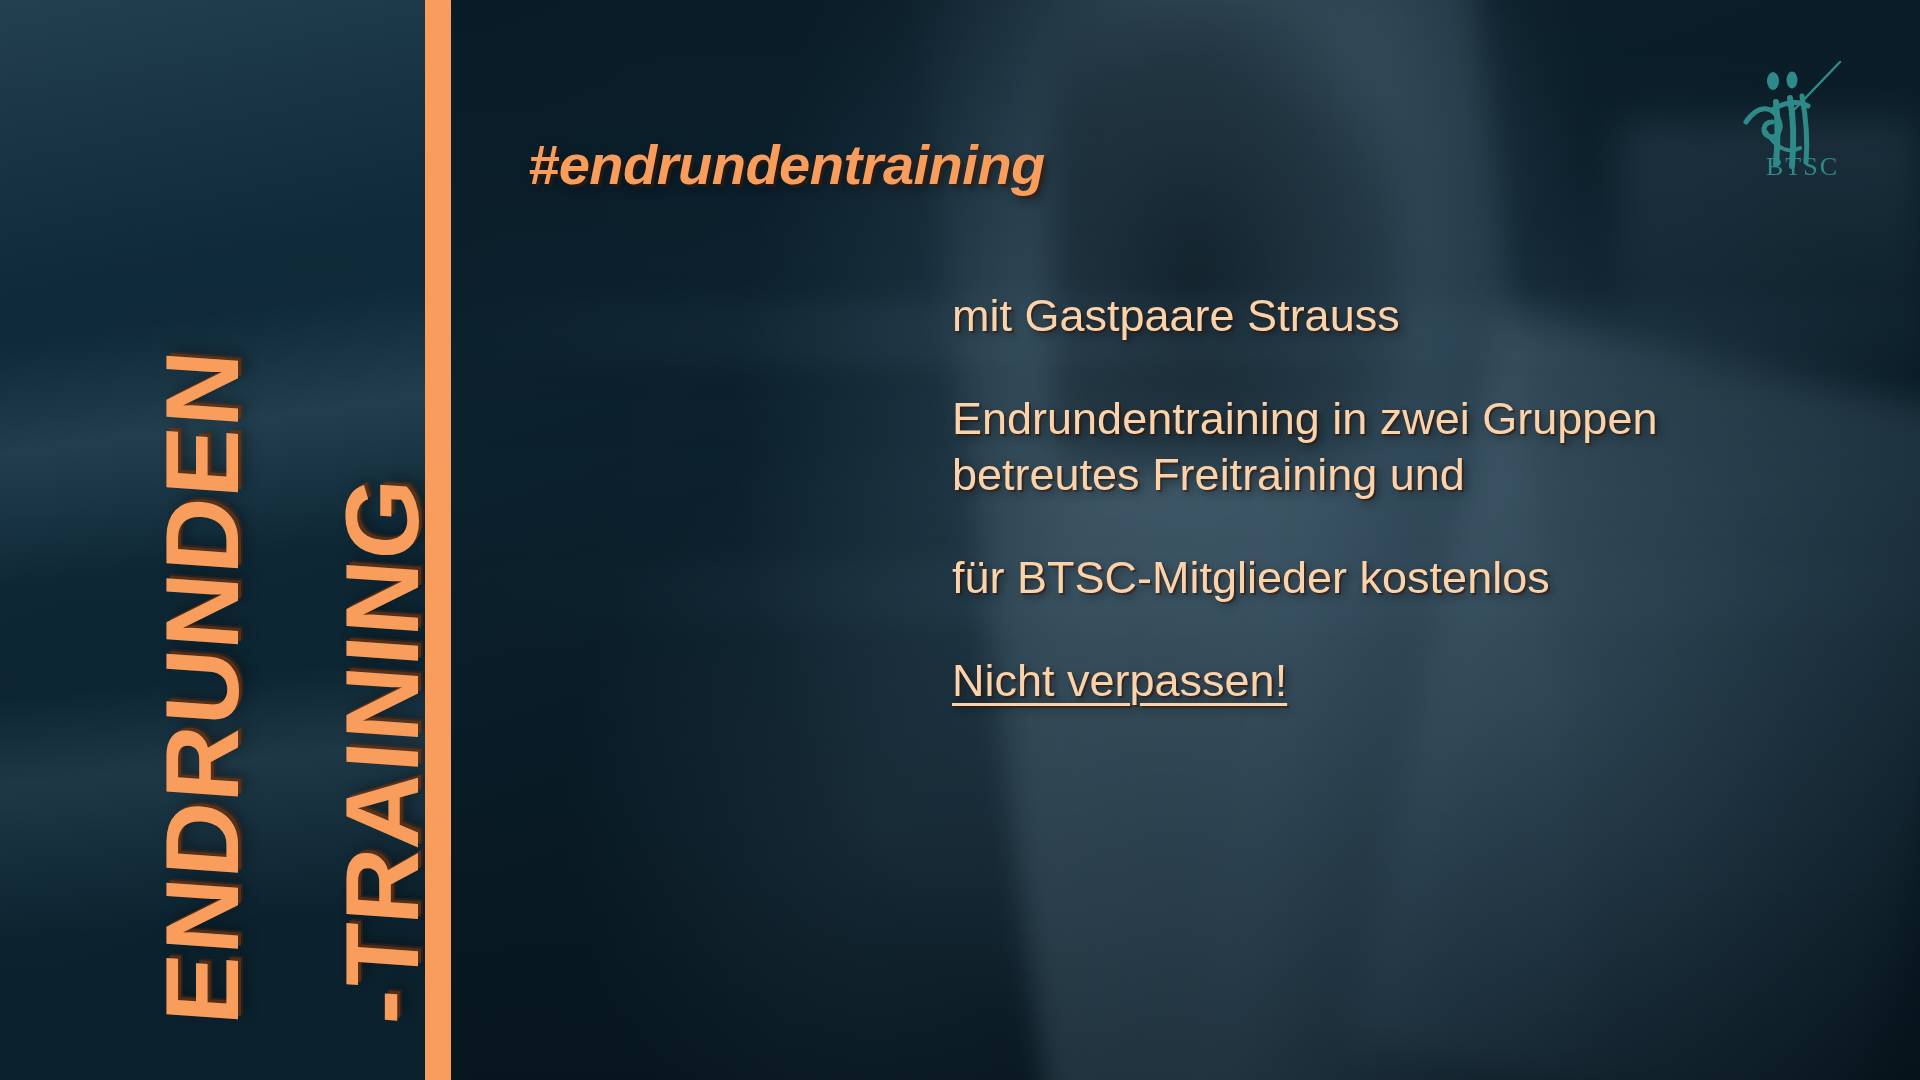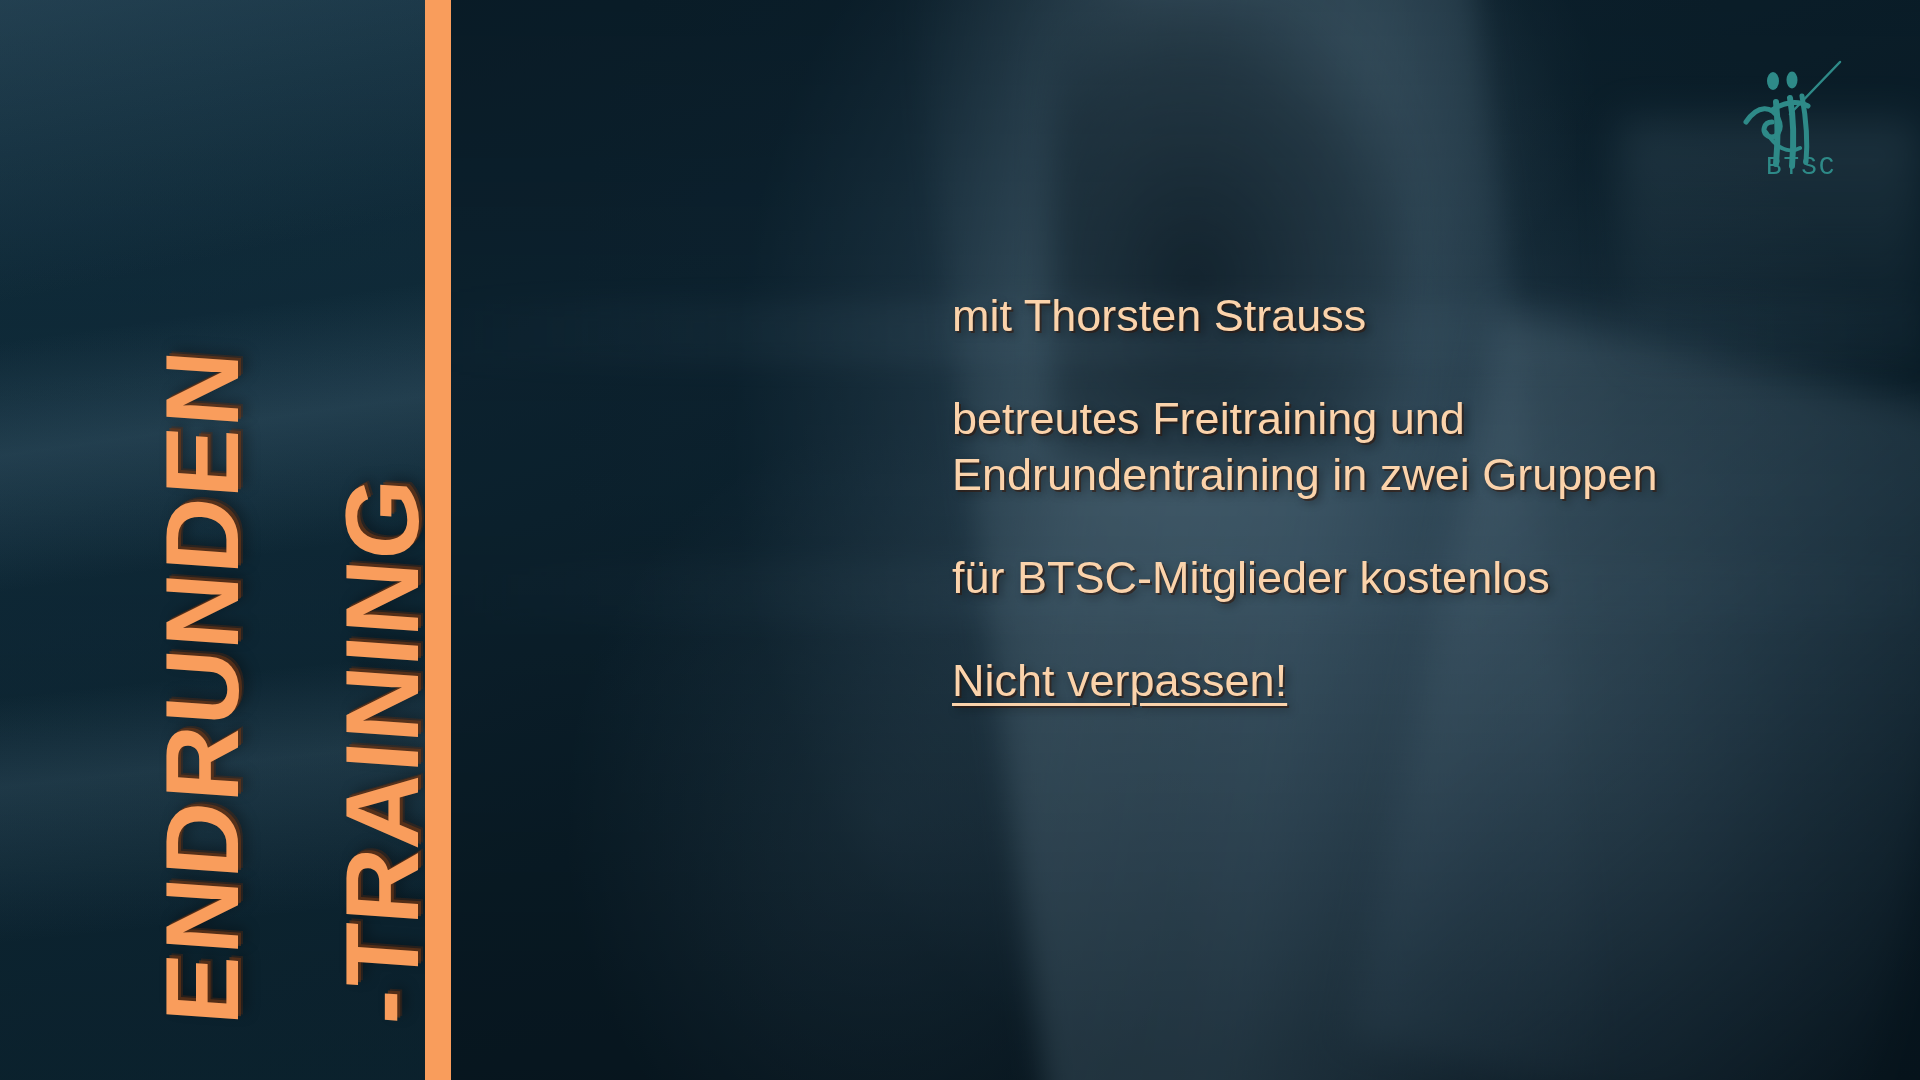--- a/index.html
+++ b/index.html
@@ -182,21 +182,21 @@
     right: 42px; top: 36px;
     width: 150px; height: 148px;
   }
   .logo svg { display: block; width: 100%; height: 100%; }
   .logo-text {
     position: absolute;
     left: 38px; bottom: 2px;
     color: #2e8a88;
     font-size: 26px;
     letter-spacing: 2px;
-    font-family: Liberation Mono, monospace;
+    font-family: Liberation Serif, serif;
   }
 </style>
 </head>
 <body>
 
 <div class="poster">
 
   <div class="photo-layer">
     <div class="photo-base"></div>
     <div class="photo-shape-1"></div>
@@ -209,29 +209,30 @@
   </div>
 
   <div class="left-panel">
     <div class="left-panel-shading"></div>
     <div class="vert-title vert-title-1">ENDRUNDEN</div>
     <div class="vert-title vert-title-2">-TRAINING</div>
   </div>
 
   <div class="divider"></div>
 
+  <div class="hashtag">#endrundentraining</div>
 
 
   <div class="body-text">
     <p class="para">
-      <span class="ln">mit Thorsten Strauss</span>
-    </p>
-    <p class="para">
+      <span class="ln">mit Gastpaare Strauss</span>
+    </p>
+    <p class="para">
+      <span class="ln">Endrundentraining in zwei Gruppen</span>
       <span class="ln">betreutes Freitraining und</span>
-      <span class="ln">Endrundentraining in zwei Gruppen</span>
     </p>
     <p class="para">
       <span class="ln">für BTSC-Mitglieder kostenlos</span>
     </p>
     <p class="para">
       <span class="cta">Nicht verpassen!</span>
     </p>
   </div>
 
   <div class="logo">

